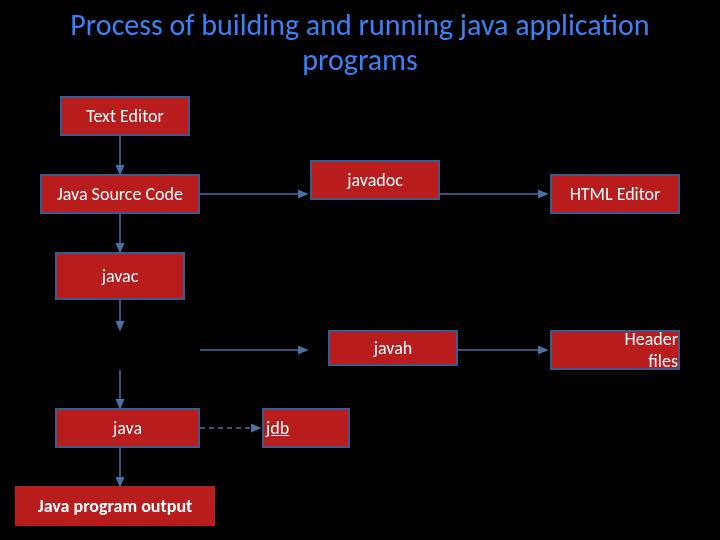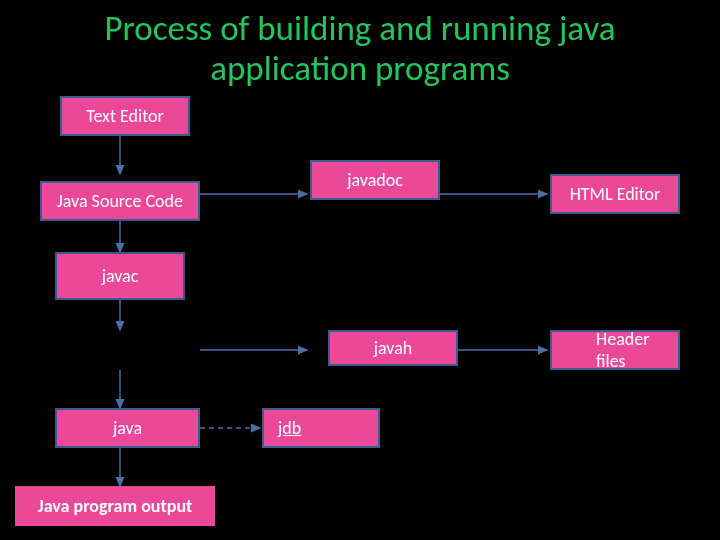--- a/index.html
+++ b/index.html
@@ -16,35 +16,35 @@
     position: relative;
     width: 720px;
     height: 540px;
   }
   .title {
     position: absolute;
     top: 8px;
     left: 70px;
     right: 70px;
     text-align: center;
-    font-size: 35px;
+    font-size: 30px;
     line-height: 1.15;
-    color: #22c55e;
+    color: #3b82f6;
   }
   .node {
     position: absolute;
     border: 2px solid #3a5b8c;
-    background: #ec4899;
+    background: #b91c1c;
     color: #fff;
     display: flex;
     align-items: center;
     justify-content: center;
     font-size: 18px;
     box-sizing: border-box;
-    text-align: left;
+    text-align: right;
   }
   .no-border {
     border: none;
   }
   svg.connectors {
     position: absolute;
     left: 0;
     top: 0;
     width: 720px;
     height: 540px;
@@ -91,25 +91,25 @@
     <line class="arrowline" x1="440" y1="350" x2="547" y2="350" marker-end="url(#ah)"></line>
 
     <line class="arrowline" x1="120" y1="370" x2="120" y2="408" marker-end="url(#ah)"></line>
 
     <line class="arrowline dashed" x1="200" y1="428" x2="260" y2="428" marker-end="url(#ah)"></line>
 
     <line class="arrowline" x1="120" y1="448" x2="120" y2="486" marker-end="url(#ah)"></line>
   </svg>
 
   <div class="node" style="left:60px; top:96px; width:130px; height:40px;">Text Editor</div>
-  <div class="node" style="left:40px; top:181px; width:160px; height:40px;">Java Source Code</div>
+  <div class="node" style="left:40px; top:174px; width:160px; height:40px;">Java Source Code</div>
   <div class="node" style="left:55px; top:252px; width:130px; height:48px;">javac</div>
   <div class="node" style="left:55px; top:408px; width:145px; height:40px;">java</div>
   <div class="node no-border" style="left:15px; top:486px; width:200px; height:40px;font-weight:bold;">Java program output</div>
 
   <div class="node" style="left:310px; top:160px; width:130px; height:40px;">javadoc</div>
   <div class="node" style="left:328px; top:330px; width:130px; height:36px;">javah</div>
-  <div class="node" style="left:262px; top:408px; width:118px; height:40px; justify-content:flex-start; padding-left:14px;text-decoration:underline;">jdb</div>
+  <div class="node" style="left:262px; top:408px; width:88px; height:40px; justify-content:flex-start; padding-left:2px;text-decoration:underline;">jdb</div>
 
   <div class="node" style="left:550px; top:174px; width:130px; height:40px;">HTML Editor</div>
   <div class="node" style="left:550px; top:330px; width:130px; height:40px;padding-left:44px;">Header files</div>
 
 </div>
 
 </body></html>

